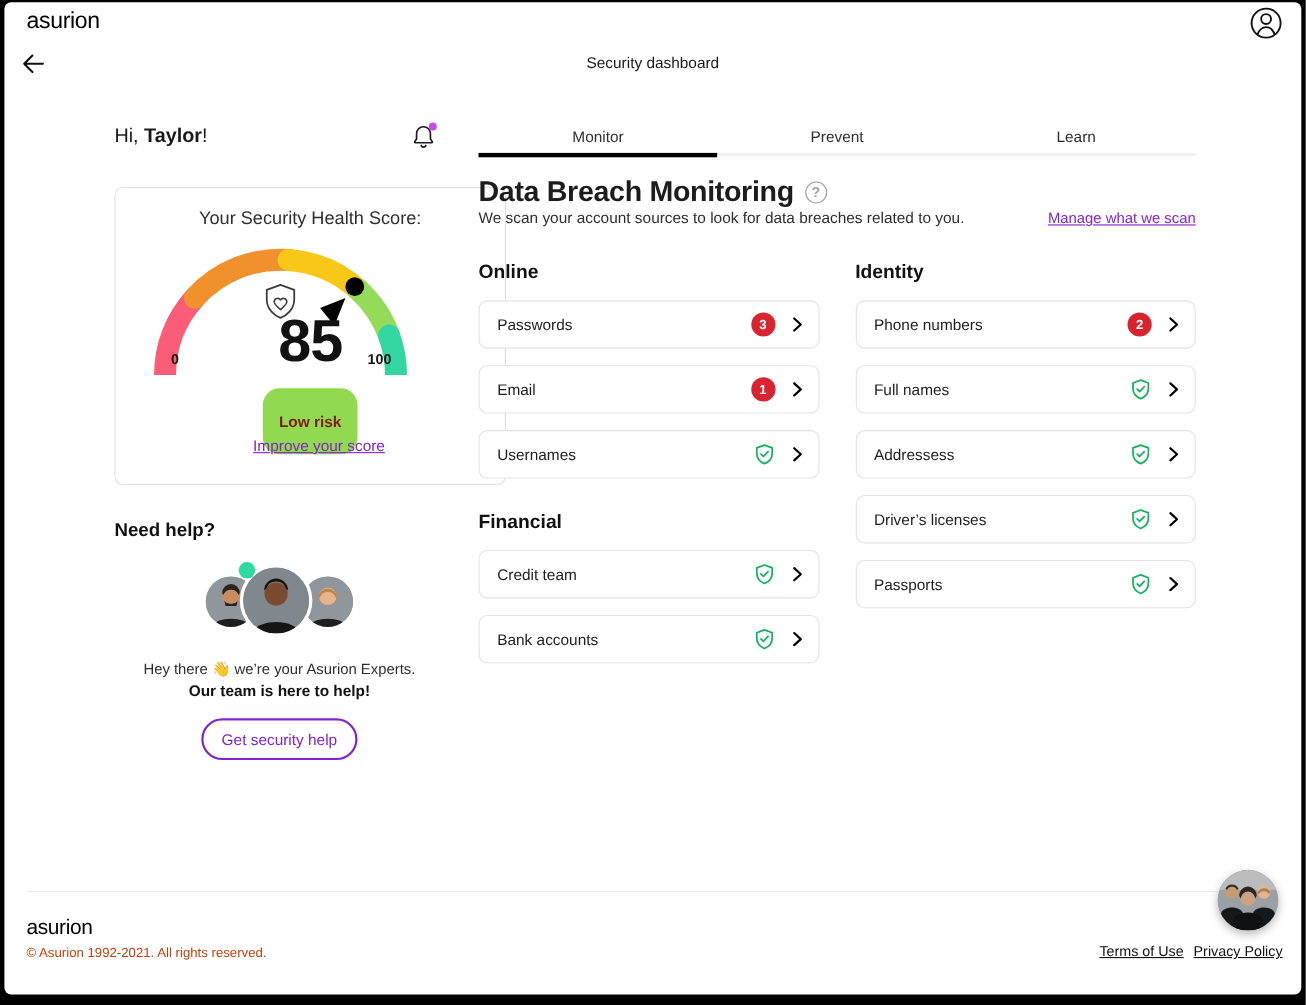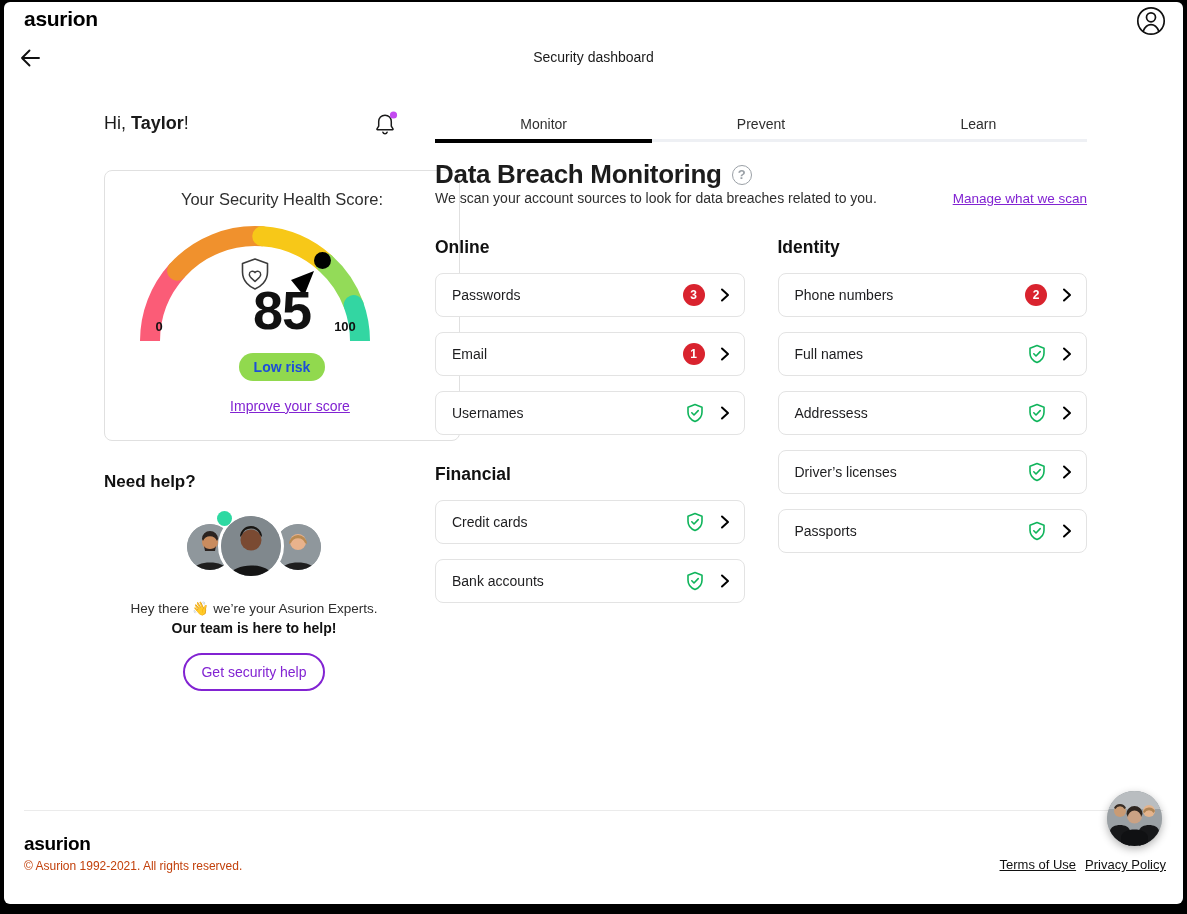--- a/index.html
+++ b/index.html
@@ -5,42 +5,42 @@
   * { margin:0; padding:0; box-sizing:border-box; }
   html,body { width:1187px; height:914px; }
   body { background:#000; font-family:"Liberation Sans", sans-serif; position:relative; }
   .page {
     position:absolute; top:2px; left:4px; right:4px; bottom:10px;
     background:#fff; border-radius:6px; overflow:hidden;
   }
   .abs { position:absolute; }
 
   
-  .logo { font-size:21px; font-weight:bold; color:#000; letter-spacing:-0.3px; }
+  .logo { font-size:21px; font-weight:normal; color:#000; letter-spacing:-0.3px; }
   .header-logo { left:20px; top:5px; }
   .account-btn { right:16px; top:3px; width:32px; height:32px; cursor:pointer; }
   .back-btn { left:14px; top:44px; width:24px; height:24px; cursor:pointer; }
   .page-title { left:0; right:0; top:47px; text-align:center; font-size:14px; color:#1a1a1a; }
 
   
   .greeting { left:100px; top:111px; font-size:18px; color:#1a1a1a; }
   .greeting b { font-weight:bold; }
   .bell { left:368px; top:107px; width:28px; height:30px; cursor:pointer; }
 
   
   .score-card { left:100px; top:168px; width:356px; height:271px;
     border:1px solid #e0e0e0; border-radius:8px; background:#fff; }
   .score-title { top:19px; left:0; right:0; text-align:center; font-size:16.5px; color:#2e2e2e; }
   .gauge-wrap { top:50px; left:20px; width:260px; height:120px; }
   .score-value { top:108px; left:0; right:0; text-align:center; font-size:54px; font-weight:bold; color:#111; letter-spacing:-1px; }
   .scale-min { top:148px; left:42px; width:24px; text-align:center; font-size:13px; font-weight:bold; color:#111; }
   .scale-max { top:148px; left:222px; width:36px; text-align:center; font-size:13px; font-weight:bold; color:#111; }
   .risk-pill { top:182px; left:0; right:0; text-align:center; }
-  .risk-pill span { display:inline-block; background:var(--risk-green,#91D94E); color:#1d4ed8;
-    font-size:14px; font-weight:bold; padding:6px 15px; border-radius:15px; }
+  .risk-pill span { display:inline-block; background:var(--risk-green,#91D94E); color:#7f1d1d;
+    font-size:14px; font-weight:bold; padding:22px 15px; border-radius:15px; }
   .improve-link { top:226px; left:16px; right:0; text-align:center; }
   .improve-link a { color:var(--accent-purple,#8223D2); font-size:14px; text-decoration:underline; cursor:pointer; }
 
   
   .help-title { left:100px; top:470px; font-size:17px; font-weight:bold; color:#111; }
   .avatars { left:100px; top:505px; width:300px; height:80px; }
   .avatar { border-radius:50%; overflow:hidden; background:#8F979C; position:absolute; }
   .avatar svg { display:block; width:100%; height:100%; }
   .avatar-side-l { width:46px; height:46px; left:83px; top:17px; }
   .avatar-side-r { width:46px; height:46px; left:171px; top:17px; }
@@ -214,21 +214,21 @@
               <path d="M6.8 9.8 l2.2 2.2 l4.2 -4.4" stroke="var(--ok-green,#0FB45B)" stroke-width="1.6" fill="none" stroke-linecap="round" stroke-linejoin="round"></path>
             </svg>
           <svg class="chev" viewBox="0 0 10 14">
               <path d="M2 1.5 L8 7 L2 12.5" stroke="#000" stroke-width="2" fill="none" stroke-linecap="round" stroke-linejoin="round"></path>
             </svg>
         </div>
 
         <div class="section-title section-financial">Financial</div>
 
         <div class="row-card">
-          <span class="row-label">Credit cards</span>
+          <span class="row-label">Credit team</span>
           <svg class="shield" viewBox="0 0 20 20">
               <path d="M10 1.6 L17 4.2 v5 c0 5 -3.6 7.9 -7 9.3 C6.6 17.1 3 14.2 3 9.2 v-5 z" stroke="var(--ok-green,#0FB45B)" stroke-width="1.6" fill="none" stroke-linejoin="round"></path>
               <path d="M6.8 9.8 l2.2 2.2 l4.2 -4.4" stroke="var(--ok-green,#0FB45B)" stroke-width="1.6" fill="none" stroke-linecap="round" stroke-linejoin="round"></path>
             </svg>
           <svg class="chev" viewBox="0 0 10 14">
               <path d="M2 1.5 L8 7 L2 12.5" stroke="#000" stroke-width="2" fill="none" stroke-linecap="round" stroke-linejoin="round"></path>
             </svg>
         </div>
         <div class="row-card">
           <span class="row-label">Bank accounts</span>

